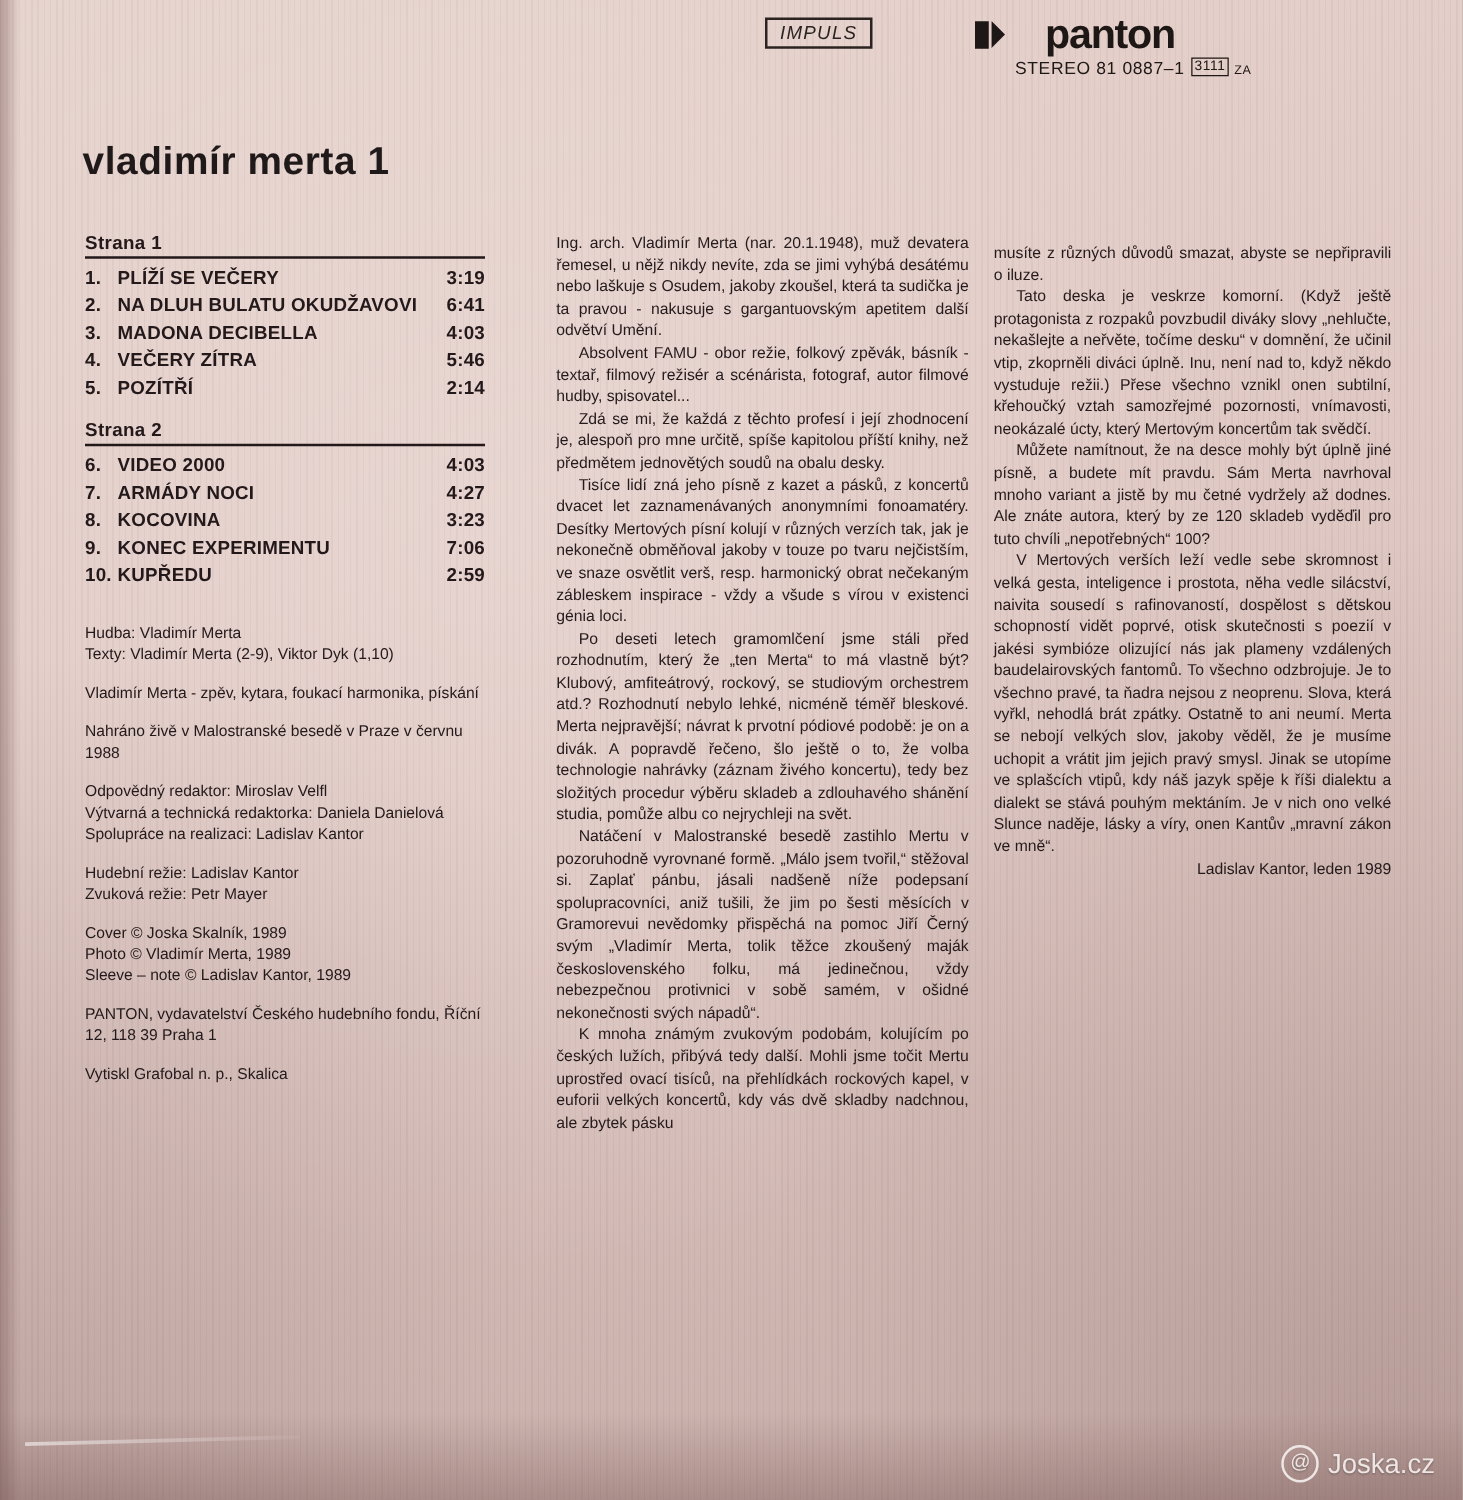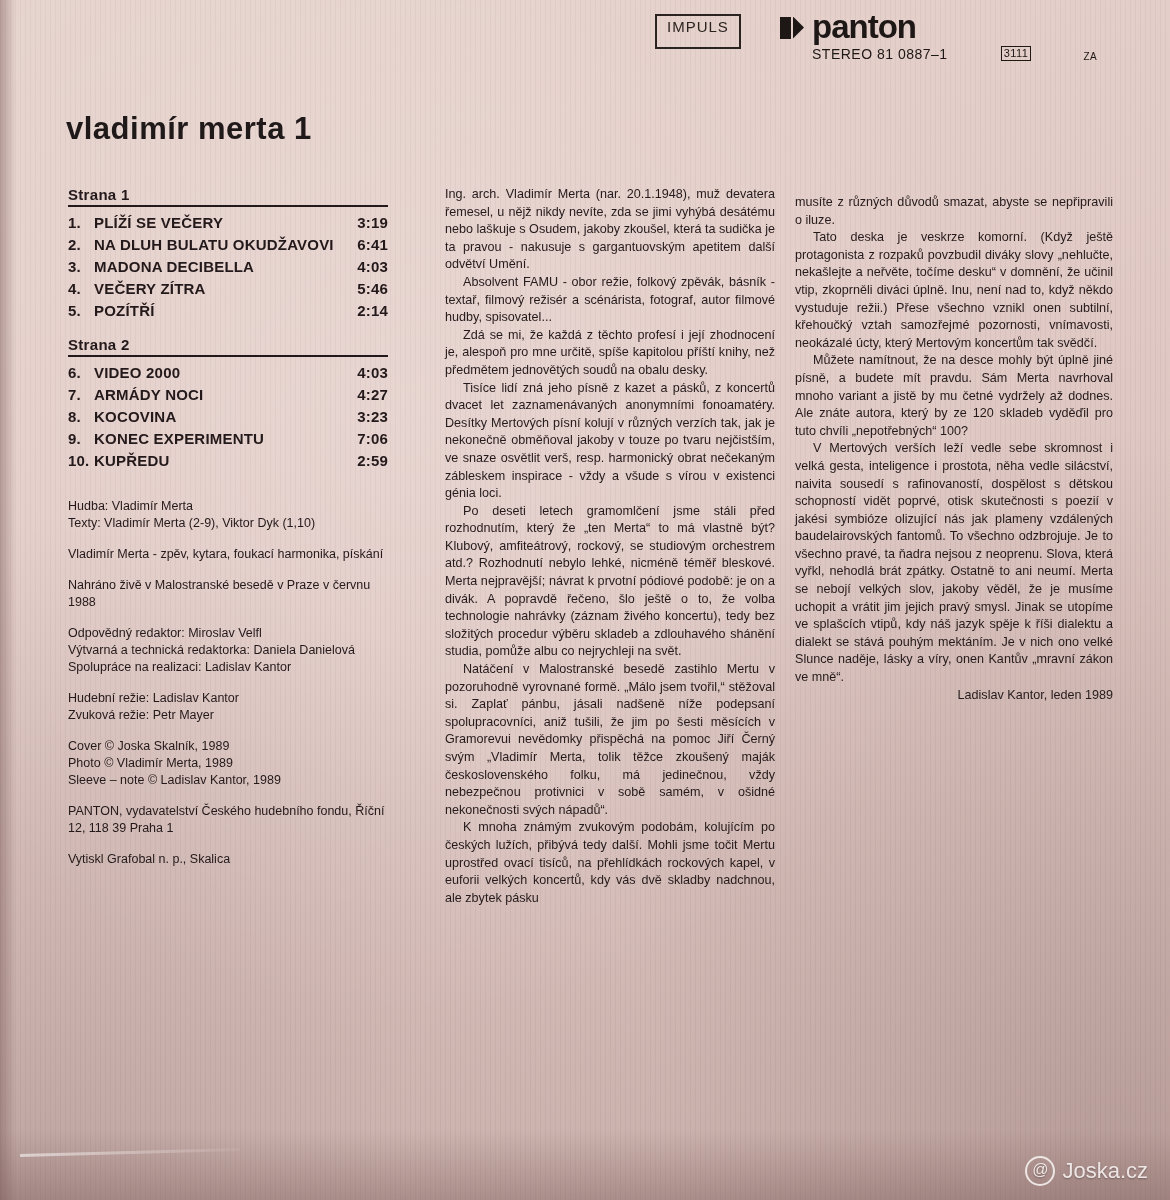--- a/index.html
+++ b/index.html
@@ -36,38 +36,40 @@
     left: 8px;
     top: 6px;
     width: 1112px;
     height: 1170px;
     background: transparent;
   }
 
   
   .impuls {
     position: absolute;
-    left: 647px;
+    left: 604px;
     top: 8px;
     border: 2px solid #2a2320;
-    padding: 2px 10px 12px 10px;
+    padding: 2px 10px 2px 10px;
     font-size: 15px;
     letter-spacing: 1px;
     color: #2a2320;
     font-family: "Liberation Sans", sans-serif;
+    font-style: italic;
   }
   .panton-block {
     position: absolute;
     left: 772px;
     top: 4px;
     color: #1d1715;
   }
   .panton-logo {
     display: flex;
     align-items: center;
+    gap: 24px;
   }
   .panton-mark {
     width: 26px;
     height: 26px;
     margin-right: 6px;
     position: relative;
   }
   .panton-mark:before {
     content: "";
     position: absolute;
@@ -90,21 +92,20 @@
     line-height: 1;
     font-family: "Liberation Sans", sans-serif;
   }
   .panton-cat {
     margin-top: 3px;
     margin-left: 32px;
     font-size: 14px;
     letter-spacing: 0.5px;
     display: flex;
     align-items: flex-start;
-    gap: 48px;
   }
   .cat-box {
     margin-left: 5px;
     border: 1px solid #1d1715;
     font-size: 11px;
     line-height: 11px;
     padding: 1px 2px;
     text-align: center;
   }
   .cat-za {

